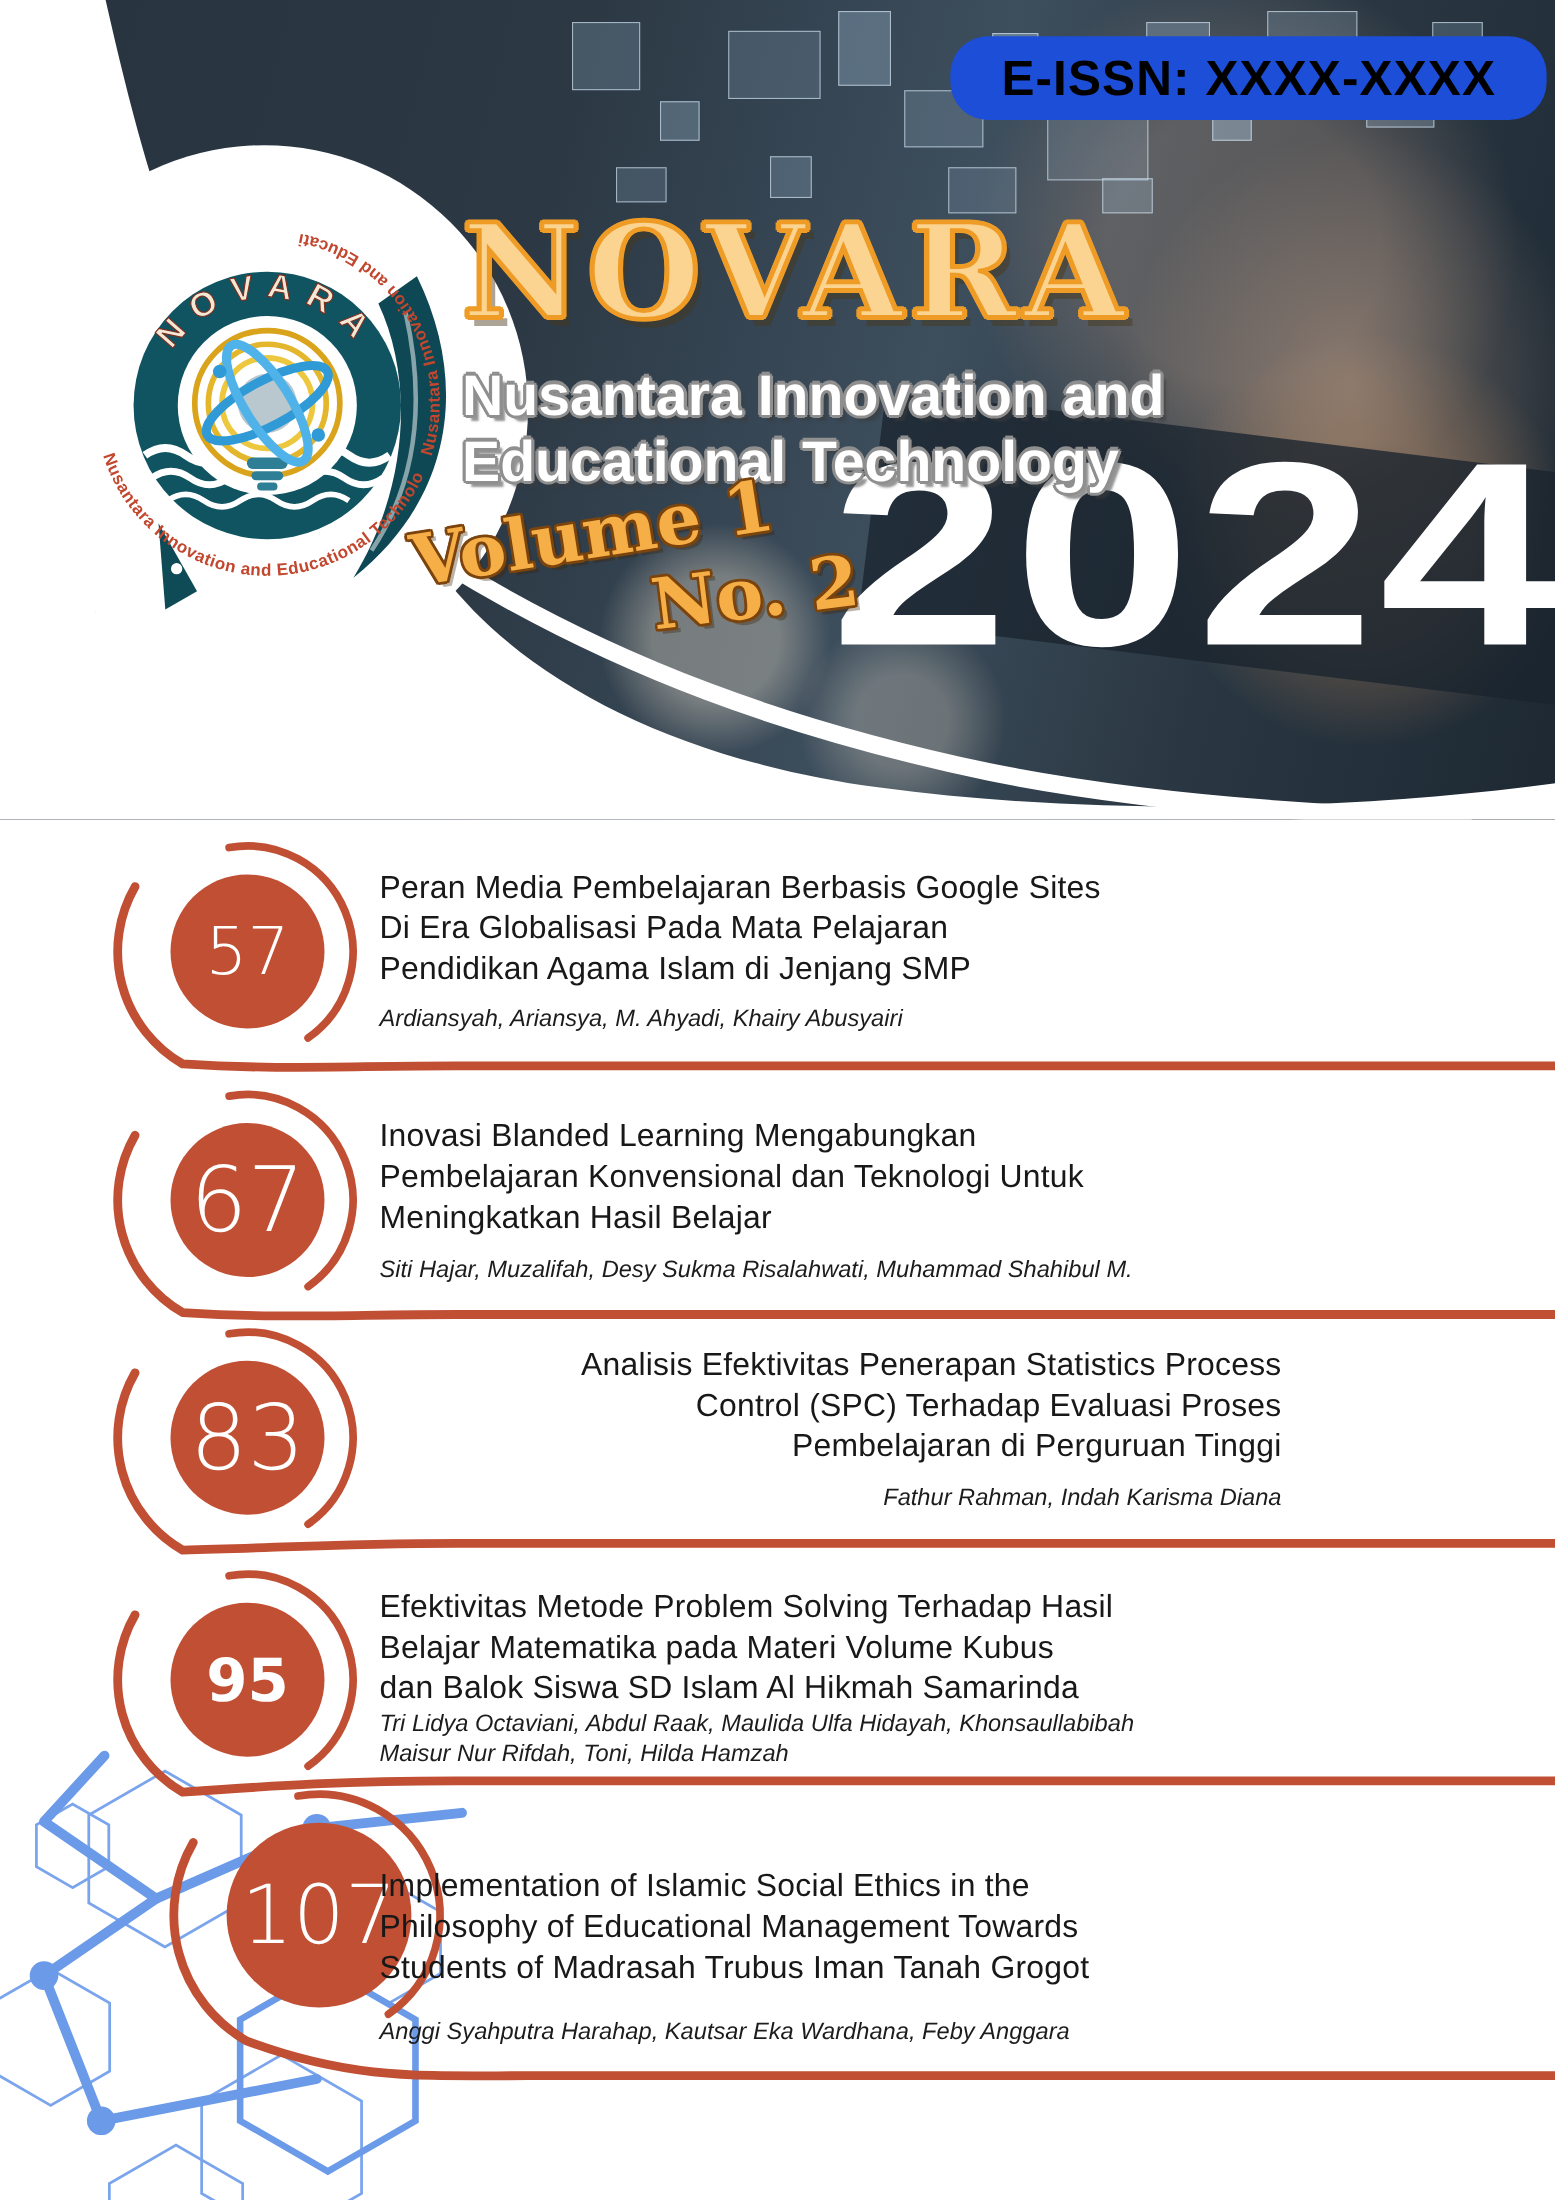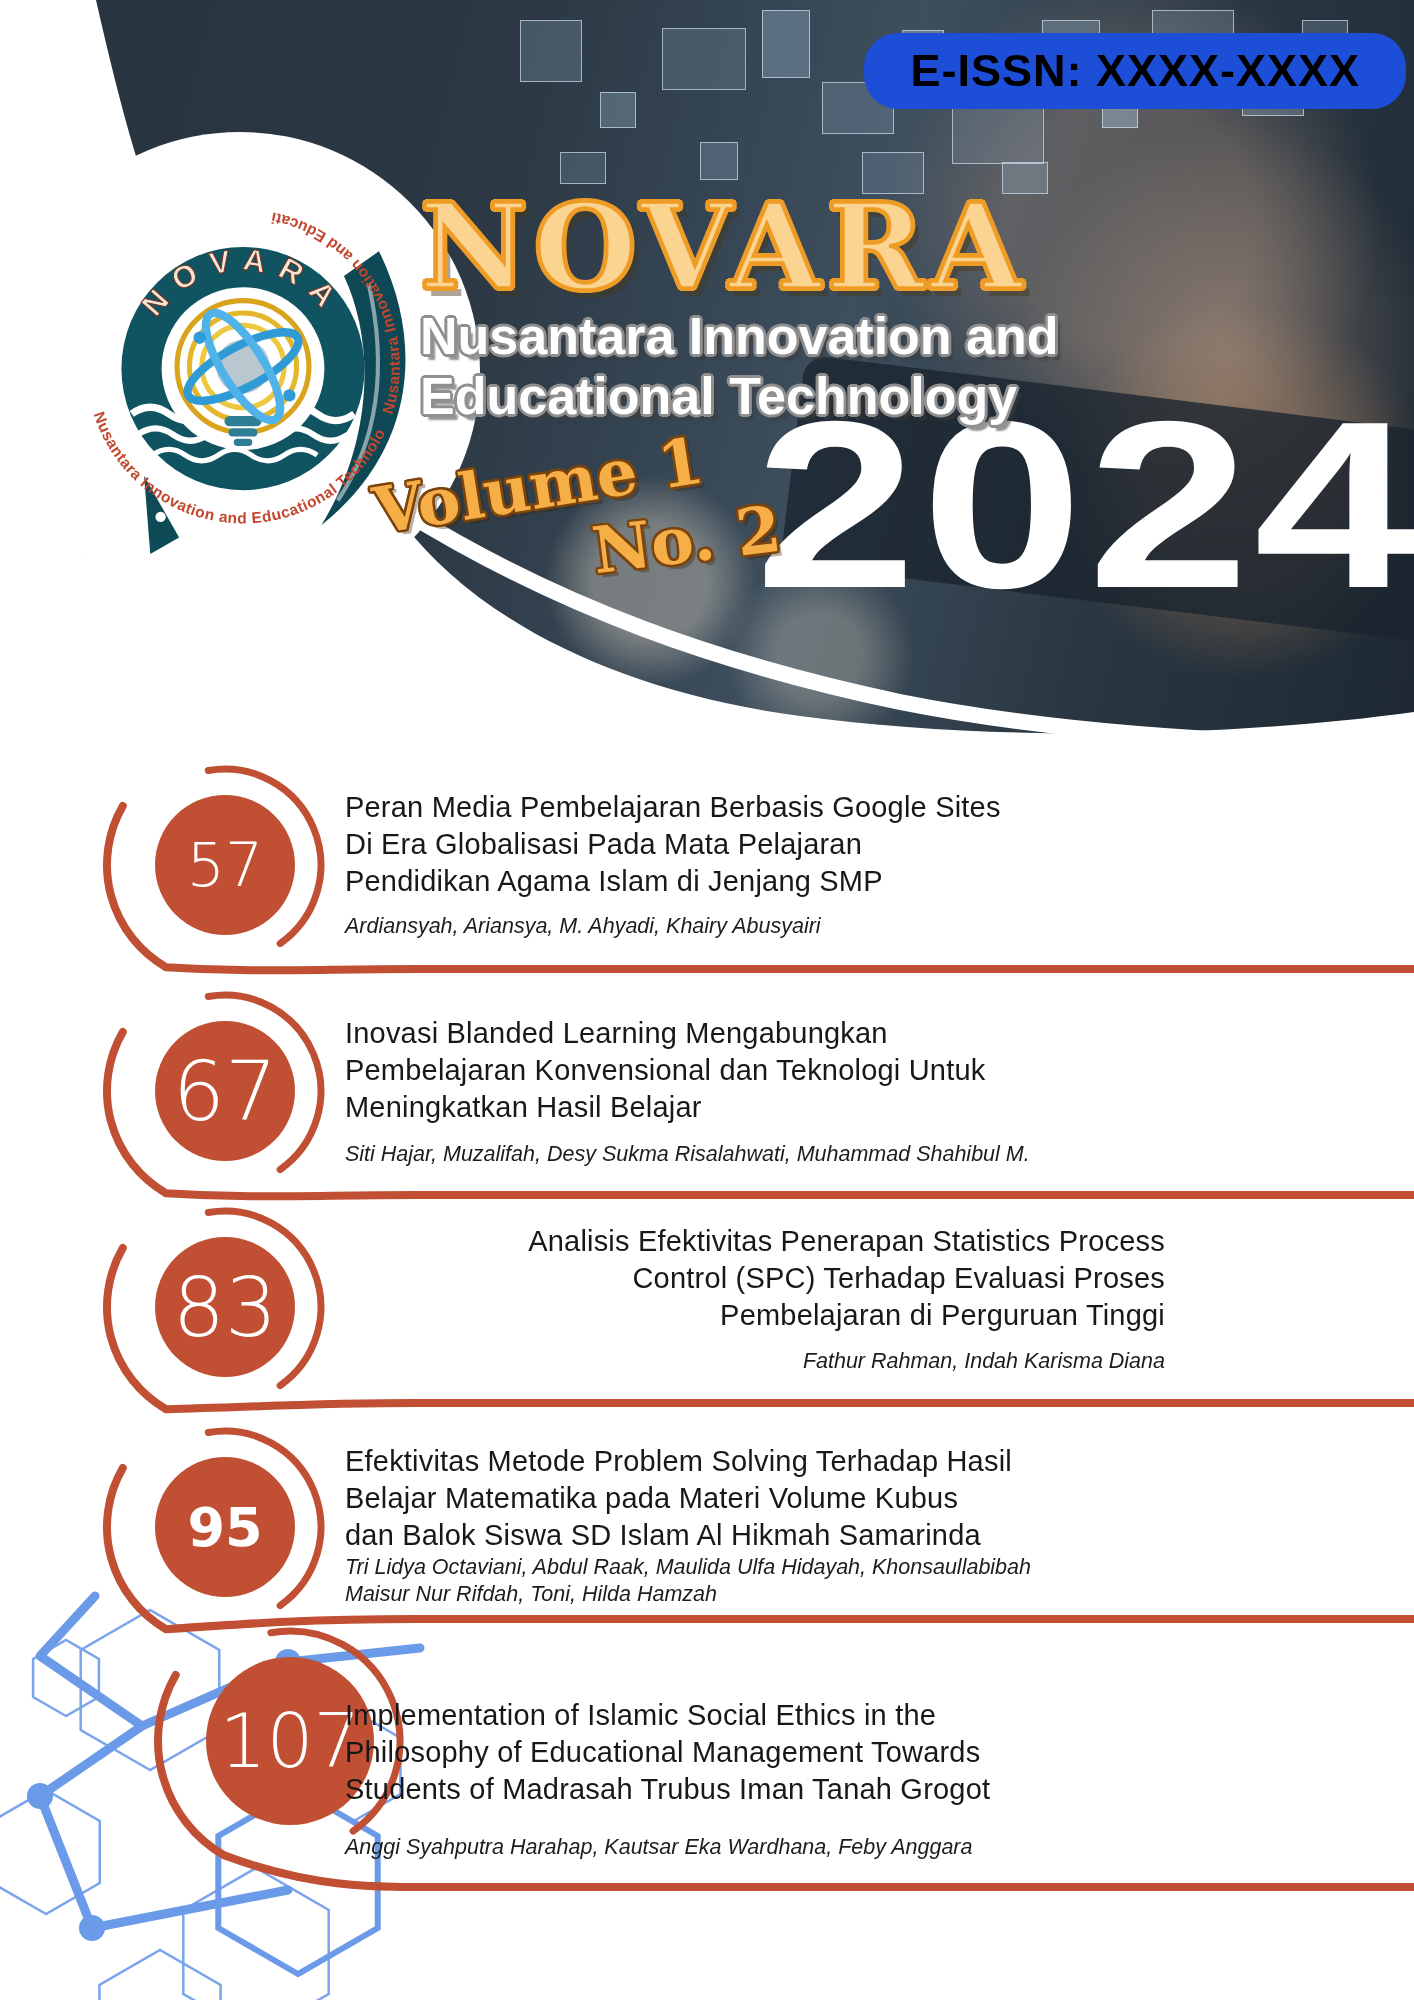--- a/index.html
+++ b/index.html
@@ -27,21 +27,21 @@
   .masthead{position:absolute;left:420px;top:188px;z-index:4;}
   .mast-title{font-family:"DejaVu Serif",serif;font-weight:700;font-size:118px;line-height:1;
       letter-spacing:6px;color:#FBD491;-webkit-text-stroke:3.5px #EF9C27;
       text-shadow:3px 0 0 #EF9C27,-3px 0 0 #EF9C27,0 3px 0 #EF9C27,0 -3px 0 #EF9C27,
                   2px 2px 0 #EF9C27,-2px 2px 0 #EF9C27,2px -2px 0 #EF9C27,-2px -2px 0 #EF9C27,
                   6px 8px 0 rgba(70,55,25,.45);}
   .mast-sub{font-weight:800;font-size:52px;line-height:60px;color:#fff;letter-spacing:0;
       text-shadow:3px 0 0 #8f8f8f,-3px 0 0 #8f8f8f,0 3px 0 #8f8f8f,0 -3px 0 #8f8f8f,
                   2px 2px 0 #8f8f8f,-2px 2px 0 #8f8f8f,2px -2px 0 #8f8f8f,-2px -2px 0 #8f8f8f,
                   5px 6px 2px rgba(60,60,60,.55);}
-  .mast-sub.first{margin-top:0;}
+  .mast-sub.first{margin-top:24px;}
   .volume,.numberline{position:absolute;z-index:4;font-family:"DejaVu Serif",serif;font-weight:700;
       font-size:64px;color:#F6AE47;
       text-shadow:2.5px 0 0 #7C440D,-2.5px 0 0 #7C440D,0 2.5px 0 #7C440D,0 -2.5px 0 #7C440D,
                   2px 2px 0 #7C440D,-2px 2px 0 #7C440D,2px -2px 0 #7C440D,-2px -2px 0 #7C440D,
                   4px 5px 0 rgba(60,35,5,.35);}
   .volume{left:372px;top:448px;transform:rotate(-9deg);}
   .numberline{left:592px;top:502px;transform:rotate(-7deg);}
   .year{position:absolute;z-index:3;right:-6px;top:386px;font-weight:800;font-size:238px;line-height:1;
       color:#fff;letter-spacing:4px;transform:scaleX(1.22);transform-origin:100% 50%;}
   

